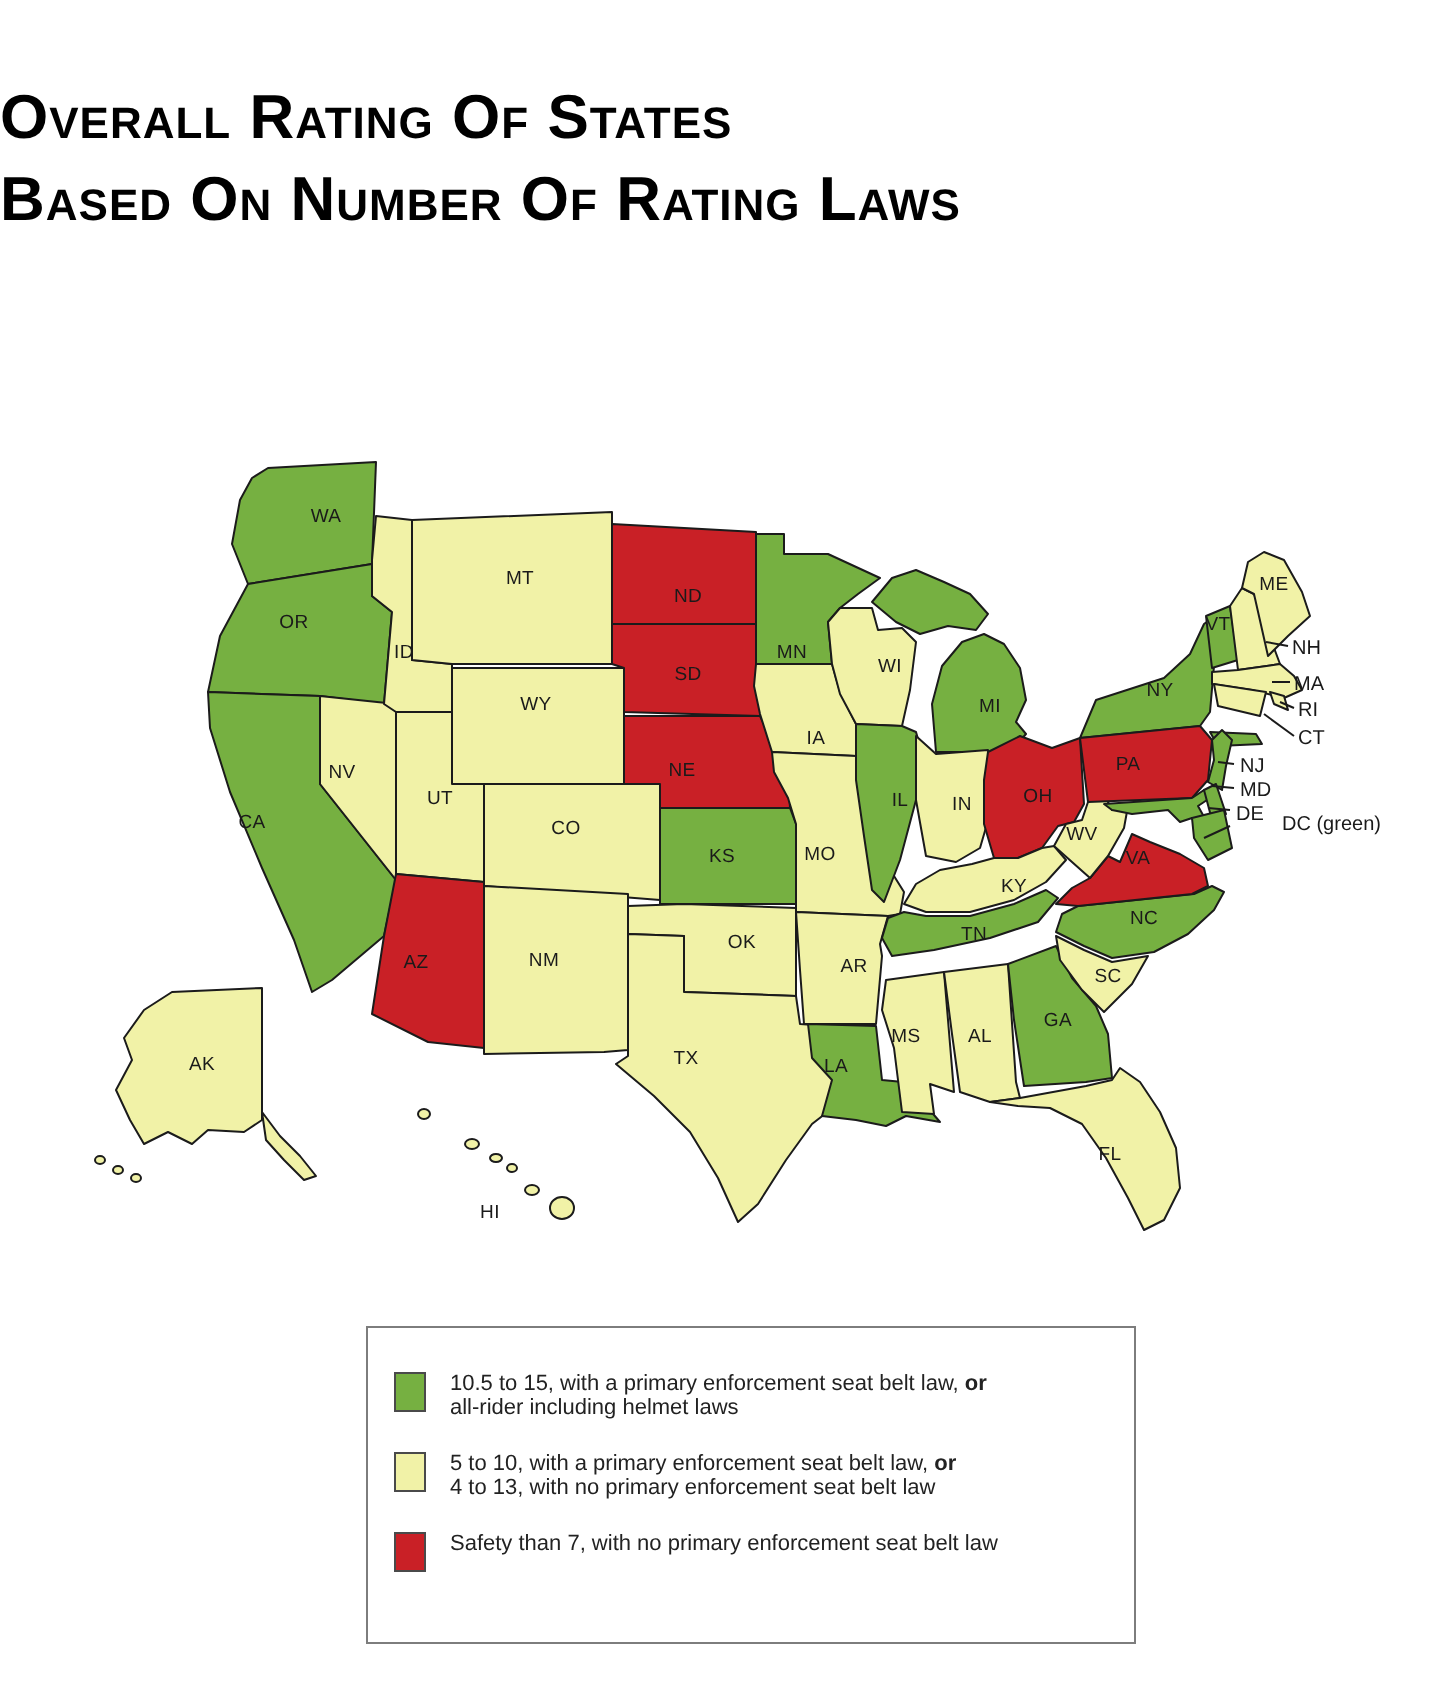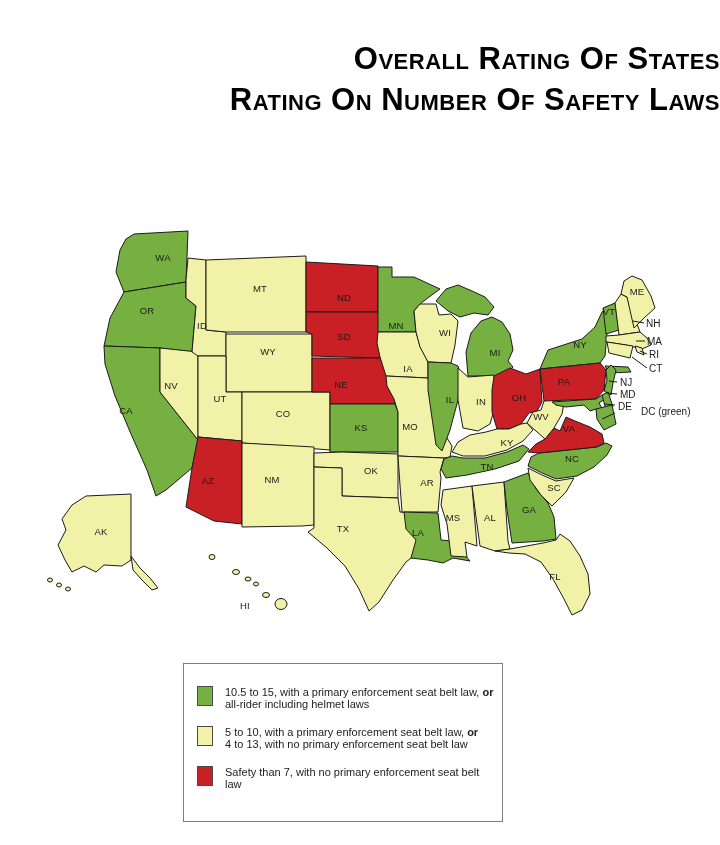--- a/index.html
+++ b/index.html
@@ -1,42 +1,42 @@
 <!DOCTYPE html>
 <html><head>
 <meta charset="utf-8">
 <style>
   html,body{margin:0;padding:0;background:#fff;}
   .page{position:relative;width:720px;height:845px;background:#ffffff;overflow:hidden;
         font-family:"Liberation Sans",sans-serif;}
-  .title{position:absolute;top:38px;left:0;width:720px;text-align:right;
+  .title{position:absolute;top:38px;left:0;width:720px;text-align:left;
          font-weight:bold;font-variant:small-caps;font-size:31px;line-height:41px;
          letter-spacing:.5px;color:#000;}
   .map-svg{position:absolute;left:0;top:0;}
   .map-svg path, .map-svg ellipse{stroke:#1b1b1b;stroke-width:1;stroke-linejoin:round;fill:#f1f2a7;}
   .st-label{font-size:9.5px;fill:#1a1a1a;text-anchor:middle;letter-spacing:.2px;
             font-family:"Liberation Sans",sans-serif;}
   .co-label{font-size:10px;fill:#1a1a1a;text-anchor:start;
             font-family:"Liberation Sans",sans-serif;}
   .leader{stroke:#1b1b1b;stroke-width:1;}
-  .legend{position:absolute;left:183px;top:663px;width:320px;height:159px;background:#fff;
+  .legend{position:absolute;left:183px;top:663px;width:385px;height:159px;background:#fff;
           border:1px solid #7d7d7d;box-sizing:border-box;padding:22px 8px 0 13px;}
   .leg-row{display:flex;margin-bottom:16px;}
   .leg-row .sw{width:16px;height:20px;border:1px solid #4a4a4a;margin-right:12px;flex:none;box-sizing:border-box;}
   .leg-text{font-size:11px;line-height:12px;color:#222;}
   .leg-text b{font-weight:bold;}
 </style>
 </head>
 <body>
 
 <div class="page">
 
   <div class="title">
     <div>Overall Rating Of States</div>
-    <div>Rating On Number Of Safety Laws</div>
+    <div>Based On Number Of Rating Laws</div>
   </div>
 
   <svg class="map-svg" width="720" height="845" viewBox="0 0 720 845">
 
     <g>
 
       <path d="M116,272 L120,250 L126,239 L134,234 L188,231 L186,282 L124,292 Z" style="fill: rgb(118, 176, 65);"></path>
       <path d="M124,292 L186,282 L186,298 L196,306 L192,352 L160,348 L104,346 L110,318 Z" style="fill: rgb(118, 176, 65);"></path>
       <path d="M104,346 L160,348 L160,392 L198,440 L192,468 L166,490 L156,496 L147,470 L131,434 L115,396 L105,364 Z" style="fill: rgb(118, 176, 65);"></path>
       <path d="M160,348 L198,352 L198,440 L160,392 Z" style="fill: rgb(241, 242, 167);"></path>

